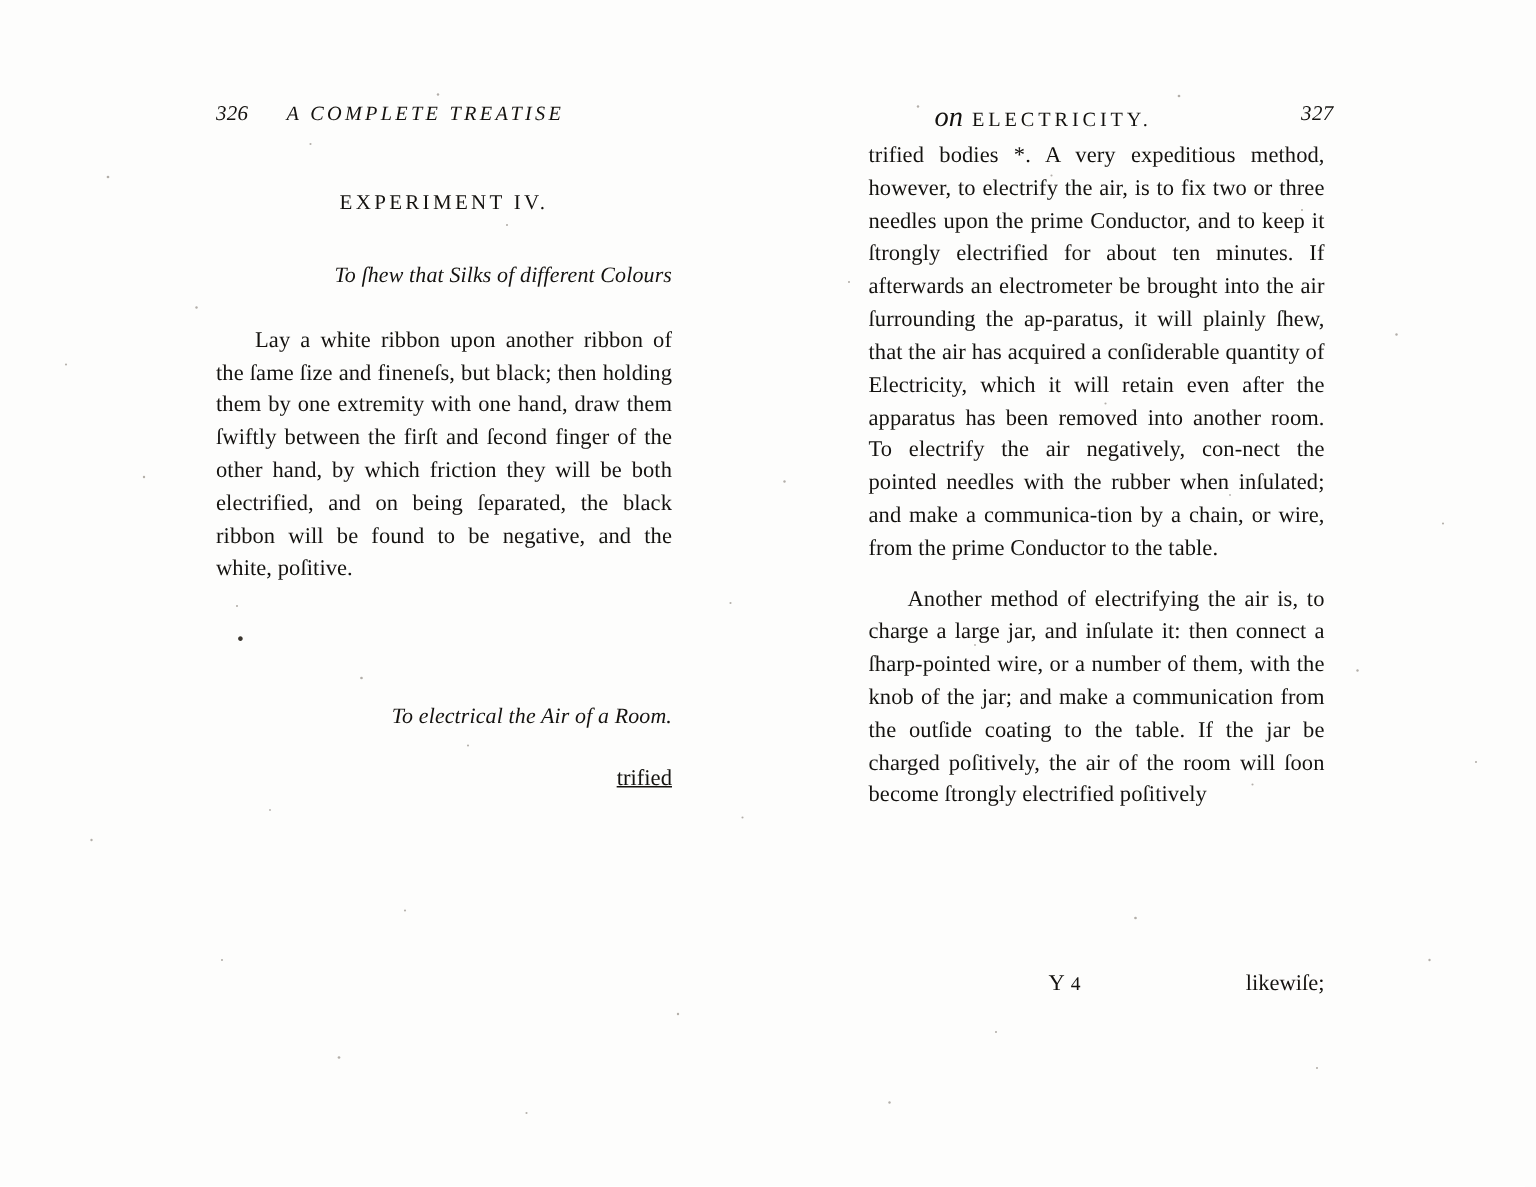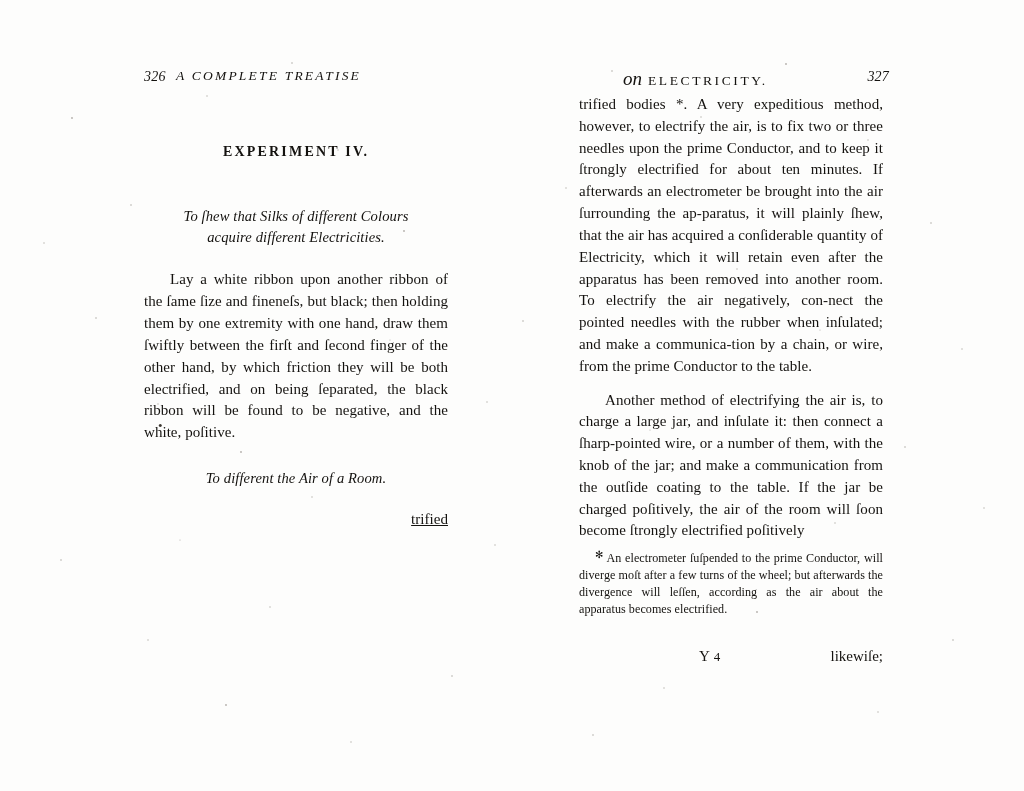--- a/index.html
+++ b/index.html
@@ -65,21 +65,21 @@
   #left-head-num  { left: 4px; }
   #right-head-num { right: 4px; }
   .rh-title {
     position: absolute;
     top: 0;
     font-size: 13.5px;
     letter-spacing: 2.6px;
     font-variant: small-caps;
     text-transform: uppercase;
   }
-  #left-head-title  { left: 36px;  font-style: italic; letter-spacing: 2.2px; font-family: Liberation Serif, serif; }
+  #left-head-title  { left: 51px;  font-style: italic; letter-spacing: 2.2px; font-family: Liberation Serif, serif; }
   #right-head-title { left: 48px; }
   .rh-prefix {
     font-style: italic;
     font-size: 19px;
     letter-spacing: 0;
     text-transform: none;
     font-variant: normal;
     padding-right: 6px;
   }
 
@@ -87,26 +87,26 @@
     position: absolute;
     left: 4px;
     width: 304px;
   }
 
   .exp-heading {
     text-align: center;
     font-size: 14px;
     letter-spacing: 2.2px;
     text-transform: uppercase;
-    margin: 16px;
-    font-weight: bold;
+    margin: 0;
+    font-weight: normal;
     white-space: nowrap;
   }
   .exp-subtitle {
-    text-align: center;
+    text-align: right;
     font-style: italic;
     font-size: 14.6px;
     line-height: 1.42;
     margin: 0;
     letter-spacing: .1px;
   }
 
   p.para {
     margin: 0;
     font-size: 15px;
@@ -221,30 +221,29 @@
 
   <div class="running-head">
     <span class="rh-num" id="left-head-num">326</span>
     <span class="rh-title" id="left-head-title">A COMPLETE TREATISE</span>
   </div>
 
   <div class="body-block" style="top:128px;">
     <h2 class="exp-heading">EXPERIMENT IV.</h2>
     <div style="height:30px"></div>
     <div class="exp-subtitle wide">To ſhew that Silks of different Colours</div>
-    <div class="exp-subtitle">acquire different Electricities.</div>
     <div style="height:22px"></div>
     <p class="para">Lay a white ribbon upon another ribbon of the ſame ſize and fineneſs, but black; then holding them by one extremity with one hand, draw them ſwiftly between the firſt and ſecond finger of the other hand, by which friction they will be both electrified, and on being ſeparated, the black ribbon will be found to be negative, and the white, poſitive.</p>
   </div>
 
   <span class="dot-orn" style="top:418px;">•</span>
 
   <div class="body-block" style="top:450px;">
     <div style="height:18px"></div>
-    <div class="exp-subtitle">To different the Air of a Room.</div>
+    <div class="exp-subtitle">To electrical the Air of a Room.</div>
     <div style="height:20px"></div>
     <p class="catchword">trified</p>
   </div>
 
 </div>
 
 <div class="page-col" id="right-page">
 
   <div class="running-head">
     <span class="rh-title" id="right-head-title">
@@ -252,23 +251,20 @@
     </span>
     <span class="rh-num" id="right-head-num">327</span>
   </div>
 
   <div class="body-block" style="top:94px;">
     <p class="para cont">trified bodies *. A very expeditious method, however, to electrify the air, is to fix two or three needles upon the prime Conductor, and to keep it ſtrongly electrified for about ten minutes.  If afterwards an electrometer be brought into the air ſurrounding the ap-paratus, it will plainly ſhew, that the air has acquired a conſiderable quantity of Electricity, which it will retain even after the apparatus has been removed into another room.  To electrify the air negatively, con-nect the pointed needles with the rubber when inſulated; and make a communica-tion by a chain, or wire, from the prime Conductor to the table.</p>
     <div style="height:12px"></div>
     <p class="para">Another method of electrifying the air is, to charge a large jar, and inſulate it: then connect a ſharp-pointed wire, or a number of them, with the knob of the jar; and make a communication from the outſide coating to the table.  If the jar be charged poſitively, the air of the room will ſoon become ſtrongly electrified poſitively</p>
 
     <div class="footnote-rule-gap"></div>
-    <p class="footnote">
-      <span class="fn-mark">✻</span><span>An electrometer ſuſpended to the prime Conductor, will diverge moſt after a few turns of the wheel; but afterwards the divergence will leſſen, according as the air about the apparatus becomes electrified.</span>
-    </p>
   </div>
 
   <div class="sig-line" style="top:648px;">
     <span class="sig-mark"><span>Y</span><span class="sig-num">4</span></span>
     <span class="sig-catch">likewiſe;</span>
   </div>
 
 </div>
 
 </body></html>

